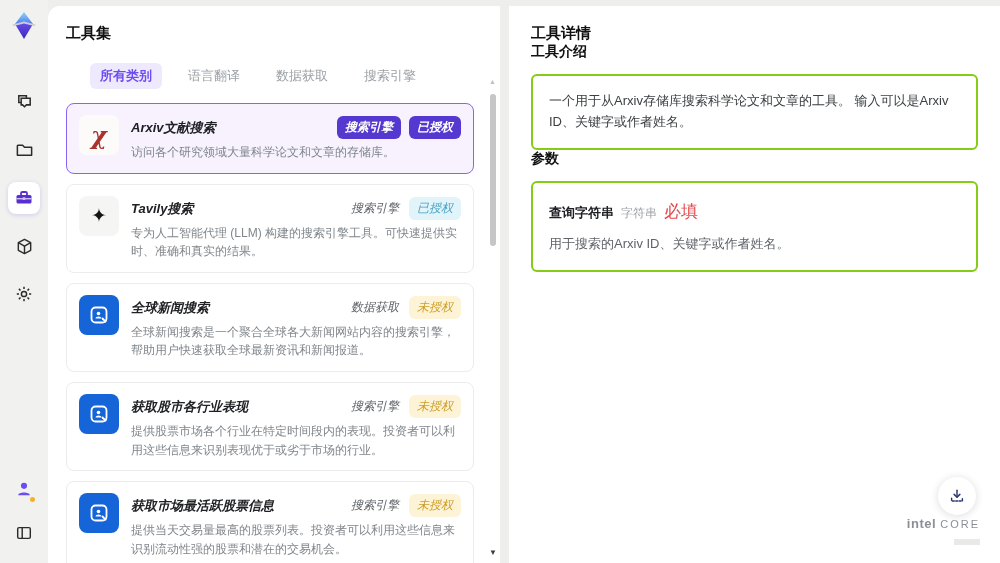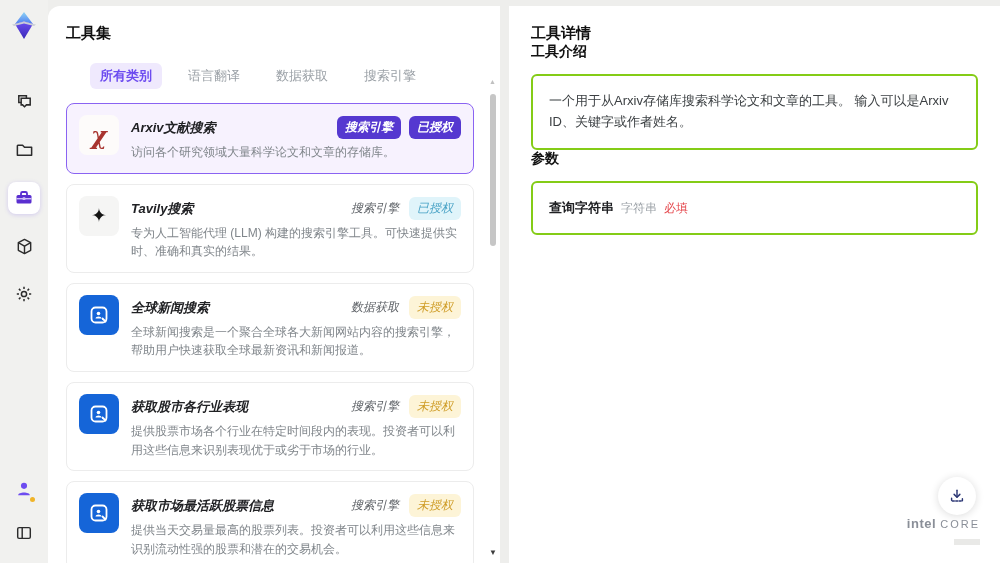--- a/index.html
+++ b/index.html
@@ -86,21 +86,21 @@
   
   .details-title { font-size:15px; font-weight:bold; color:#111; }
   .section-heading { font-size:14px; font-weight:bold; color:#111; }
   .detail-card {
     border:2px solid #84cc16; border-radius:6px; background:#fff;
     padding:15px 16px; margin-top:13px; font-size:13px; color:#3c4043; line-height:1.6;
   }
   .param-line { display:flex; align-items:baseline; gap:7px; }
   .param-name { font-size:13px; font-weight:bold; color:#202124; }
   .param-type { font-size:12px; color:#9aa0a6; }
-  .param-required { font-size:12px; color:#e5484d; }
+  .param-required { font-size:17px; color:#e5484d; }
   .param-desc { font-size:13px; color:#5f6368; margin-top:9px; }
 
   
   .download-btn {
     position:absolute; right:24px; bottom:48px; width:38px; height:38px; border-radius:50%;
     background:#ffffff; box-shadow:0 1px 8px rgba(0,0,0,.14);
     display:flex; align-items:center; justify-content:center; cursor:pointer;
   }
   .brand { position:absolute; right:20px; bottom:14px; text-align:right; color:#8a8f98; }
   .brand-line { font-size:13px; letter-spacing:.5px; white-space:nowrap;padding-left:7px; }
@@ -308,20 +308,21 @@
       <span>一个用于从Arxiv存储库搜索科学论文和文章的工具。 输入可以是Arxiv ID、关键字或作者姓名。</span>
     </div>
 
     <div class="section-heading">参数</div>
     <div class="detail-card">
       <div class="param-line">
         <span class="param-name">查询字符串</span>
         <span class="param-type">字符串</span>
         <span class="param-required">必填</span>
       </div>
+      <div class="param-desc">用于搜索的Arxiv ID、关键字或作者姓名。</div>
     </div>
 
     <div class="download-btn">
       <svg width="18" height="18" viewBox="0 0 20 20" fill="none" stroke="#2b3674" stroke-width="1.6">
         <path d="M10 3.5 V11" stroke-linecap="round"></path>
         <path d="M6.8 8.2 L10 11.4 L13.2 8.2" stroke-linecap="round" stroke-linejoin="round"></path>
         <path d="M4 12.5 V15.5 H16 V12.5" stroke-linecap="round" stroke-dasharray="2.2 1.6"></path>
       </svg>
     </div>
 

